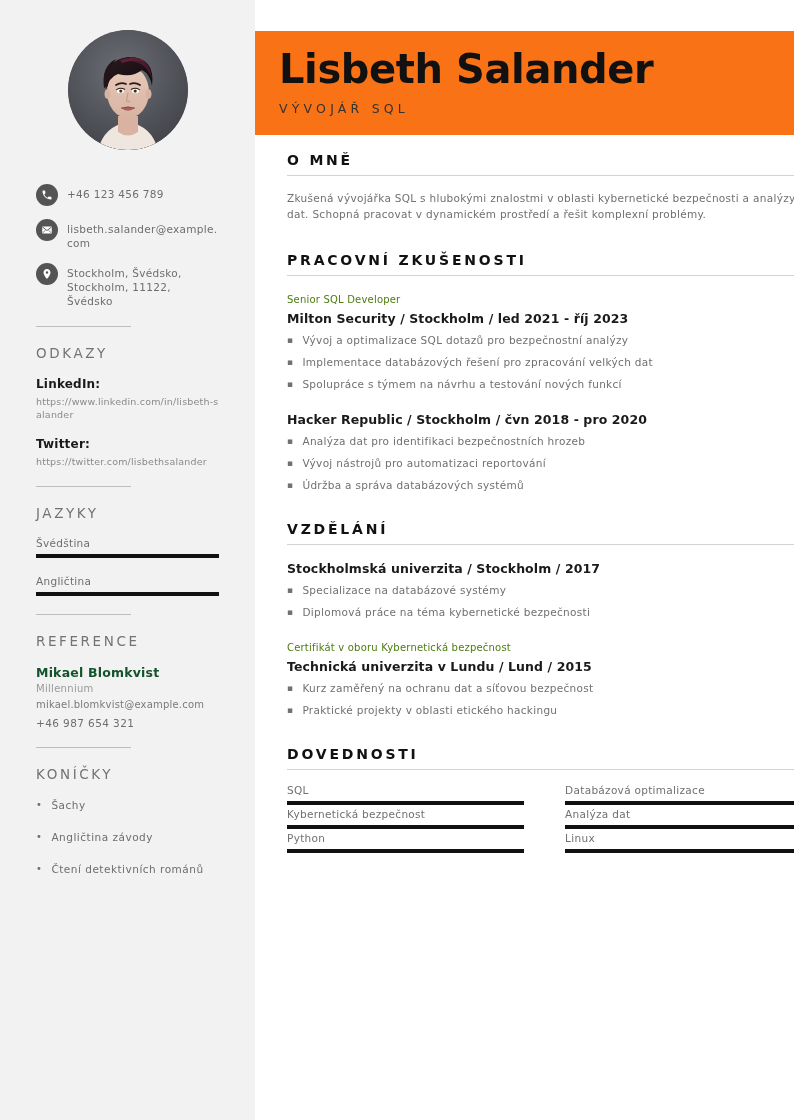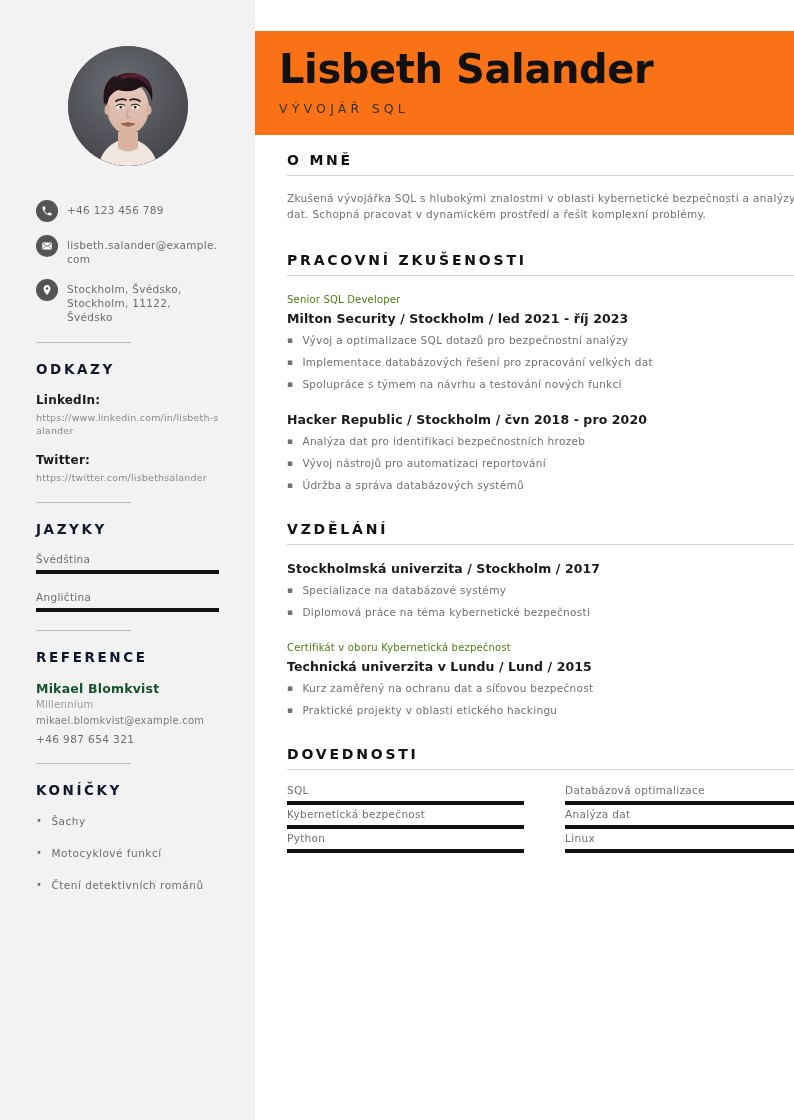--- a/index.html
+++ b/index.html
@@ -10,21 +10,21 @@
     -webkit-font-smoothing:antialiased;
     overflow:hidden;
   }
   .page{position:relative;width:794px;height:1120px;}
 
   
   .sidebar{
     position:absolute;left:0;top:0;width:255px;height:1120px;
     background:#f2f2f2;
     box-sizing:border-box;
-    padding:16px 36px;
+    padding:0 36px;
   }
   .avatar-wrap{padding-top:30px;display:flex;justify-content:center;}
   .avatar{
     width:120px;height:120px;border-radius:50%;
     overflow:hidden;position:relative;
     background:#5a5c63;
   }
   .avatar svg{display:block;width:120px;height:120px;}
 
   .contact-list{margin-top:34px;}
@@ -39,21 +39,21 @@
   .ctext{
     font-size:10.5px;color:#6e6e6e;line-height:14px;
     letter-spacing:0.3px;word-break:break-word;padding-top:3px;
   }
 
   .sb-divider{
     width:95px;height:1px;background:#bdbdbd;
     margin:18px 0 18px 0;
   }
   .sb-h{
-    font-size:13.5px;font-weight:700;color:#0f172a;
+    font-size:13.5px;font-weight:400;color:#737373;
     letter-spacing:2.6px;margin:0 0 16px 0;
   }
   .link-label{
     font-size:12px;font-weight:700;color:#1a1a1a;
     letter-spacing:0.2px;margin-bottom:4px;
   }
   .link-url{
     font-size:9.5px;color:#8a8a8a;line-height:13px;
     letter-spacing:0.2px;word-break:break-all;margin-bottom:16px;
   }
@@ -248,21 +248,21 @@
     <div class="sb-divider"></div>
 
     <h2 class="sb-h">KONÍČKY</h2>
     <div>
       <div class="hobby">
         <span class="dot">•</span>
         <span>Šachy</span>
       </div>
       <div class="hobby">
         <span class="dot">•</span>
-        <span>Motocyklové funkcí</span>
+        <span>Angličtina závody</span>
       </div>
       <div class="hobby">
         <span class="dot">•</span>
         <span>Čtení detektivních románů</span>
       </div>
     </div>
 
   </aside>
 
   <main class="main">

